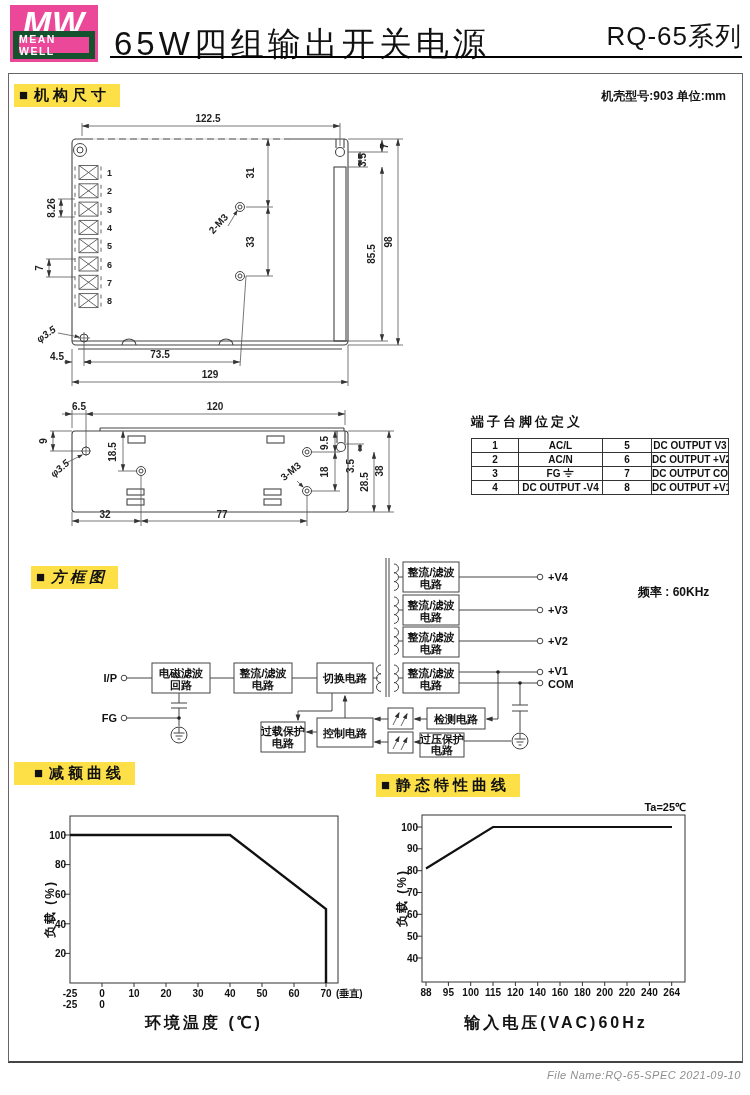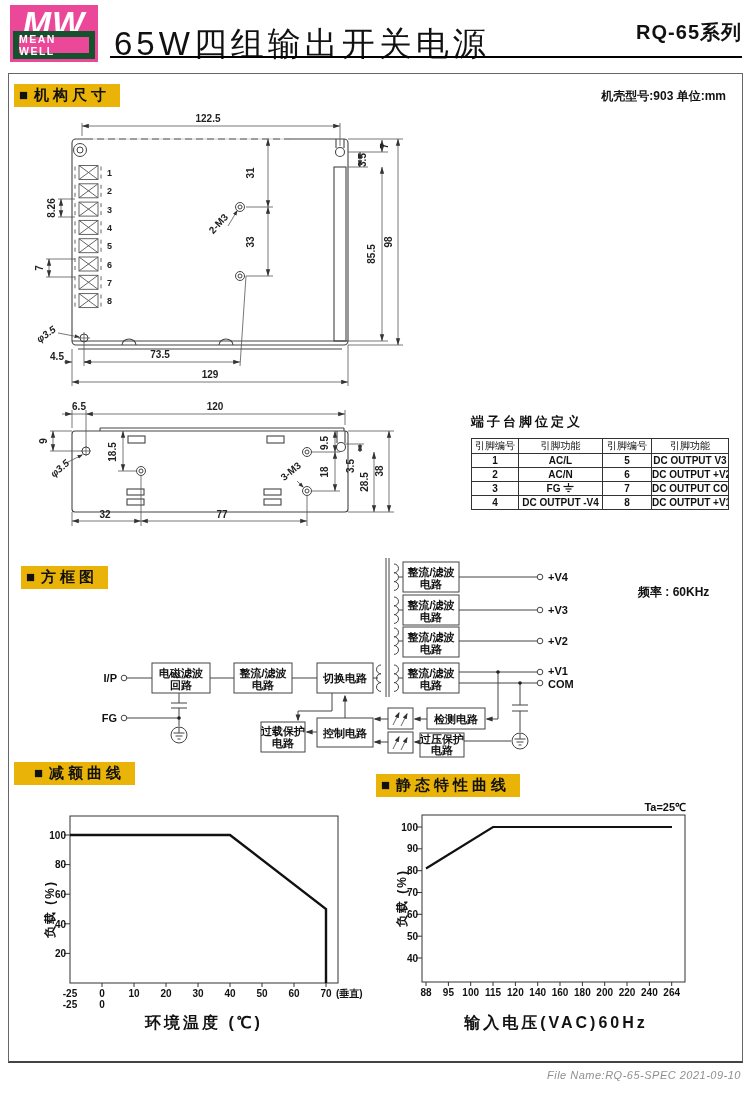--- a/index.html
+++ b/index.html
@@ -3,24 +3,24 @@
 <meta charset="utf-8">
 <style>
   html,body{margin:0;padding:0;background:#fff;}
   body{width:750px;height:1095px;position:relative;font-family:"Liberation Sans",sans-serif;color:#111;overflow:hidden;}
   .abs{position:absolute;}
   
   .logo{left:10px;top:5px;width:88px;height:57px;background:#ec4899;}
   .logo .mw{display:block;text-align:center;color:#fff;font-weight:bold;font-style:italic;font-size:34px;line-height:36px;letter-spacing:1px;}
   .logo .band{position:absolute;left:3px;right:3px;bottom:3px;height:16px;border:6px solid #14532d;display:flex;align-items:center;justify-content:center;color:#fff;font-weight:bold;font-size:10.5px;letter-spacing:1.5px;}
   .title{left:114px;top:22px;font-size:33px;font-weight:400;letter-spacing:4px;white-space:nowrap;}
-  .series{right:8px;top:19px;font-size:20px;font-weight:bold;letter-spacing:1px;white-space:nowrap;}
+  .series{right:8px;top:19px;font-size:26px;font-weight:normal;letter-spacing:1px;white-space:nowrap;}
   .rule{left:110px;top:56px;width:632px;height:2px;background:#000;}
   .mainbox{left:8px;top:73px;width:733px;height:987px;border:1px solid #666;border-bottom:2px solid #444;}
-  .sec{background:#eab308;font-size:15px;font-weight:bold;letter-spacing:4px;padding:2px 10px 2px 5px;white-space:nowrap;}
+  .sec{background:#fde047;font-size:15px;font-weight:bold;letter-spacing:4px;padding:2px 10px 2px 5px;white-space:nowrap;}
   .sec .bullet{letter-spacing:6px;}
   .note{font-size:12px;font-weight:600;white-space:nowrap;}
   
   .pintitle{left:471px;top:413px;font-size:13px;font-weight:bold;letter-spacing:3px;}
   table.pins{position:absolute;left:471px;top:438px;width:257px;border-collapse:collapse;table-layout:fixed;}
   table.pins th,table.pins td{border:1px solid #333;font-size:10px;text-align:center;padding:0;height:13px;white-space:nowrap;overflow:hidden;}
   table.pins th{font-weight:normal;}
   table.pins td{font-weight:bold;}
   .gndglyph{display:inline-block;vertical-align:-1px;margin-left:3px;}
   .footer{right:9px;top:1069px;font-size:11px;font-style:italic;color:#8f8f8f;letter-spacing:0.5px;}
@@ -44,40 +44,34 @@
   <span class="band">MEAN WELL</span>
 </div>
 <div class="abs title">65W四组输出开关电源</div>
 <div class="abs series">RQ-65系列</div>
 <div class="abs rule"></div>
 
 <div class="abs mainbox"></div>
 
 <div class="abs sec" style="left:14px;top:84px;"><span class="bullet">■</span><span>机构尺寸</span></div>
 <div class="abs note" style="right:24px;top:88px;">机壳型号:903 单位:mm</div>
-<div class="abs sec" style="left:21px;top:566px;"><span class="bullet">■</span><span>方框图</span></div>
+<div class="abs sec" style="left:31px;top:566px;font-style:italic;"><span class="bullet">■</span><span>方框图</span></div>
 <div class="abs note" style="left:638px;top:584px;text-align:right;">频率 : 60KHz</div>
 <div class="abs sec" style="left:14px;top:762px;padding-left:20px;"><span class="bullet">■</span><span>减额曲线</span></div>
 <div class="abs sec" style="left:376px;top:762px;margin-top:12px;"><span class="bullet">■</span><span>静态特性曲线</span></div>
 
 <div class="abs pintitle">端子台脚位定义</div>
 <table class="pins">
   <colgroup>
       <col style="width:47px">
       <col style="width:84px">
       <col style="width:49px">
       <col style="width:77px">
     </colgroup>
   <tbody>
-      <tr>
-    <th>引脚编号</th>
-    <th>引脚功能</th>
-    <th>引脚编号</th>
-    <th>引脚功能</th>
-  </tr>
   <tr>
     <td>1</td>
     <td>AC/L</td>
     <td>5</td>
     <td>DC OUTPUT V3</td>
   </tr>
   <tr>
     <td>2</td>
     <td>AC/N</td>
     <td>6</td>

